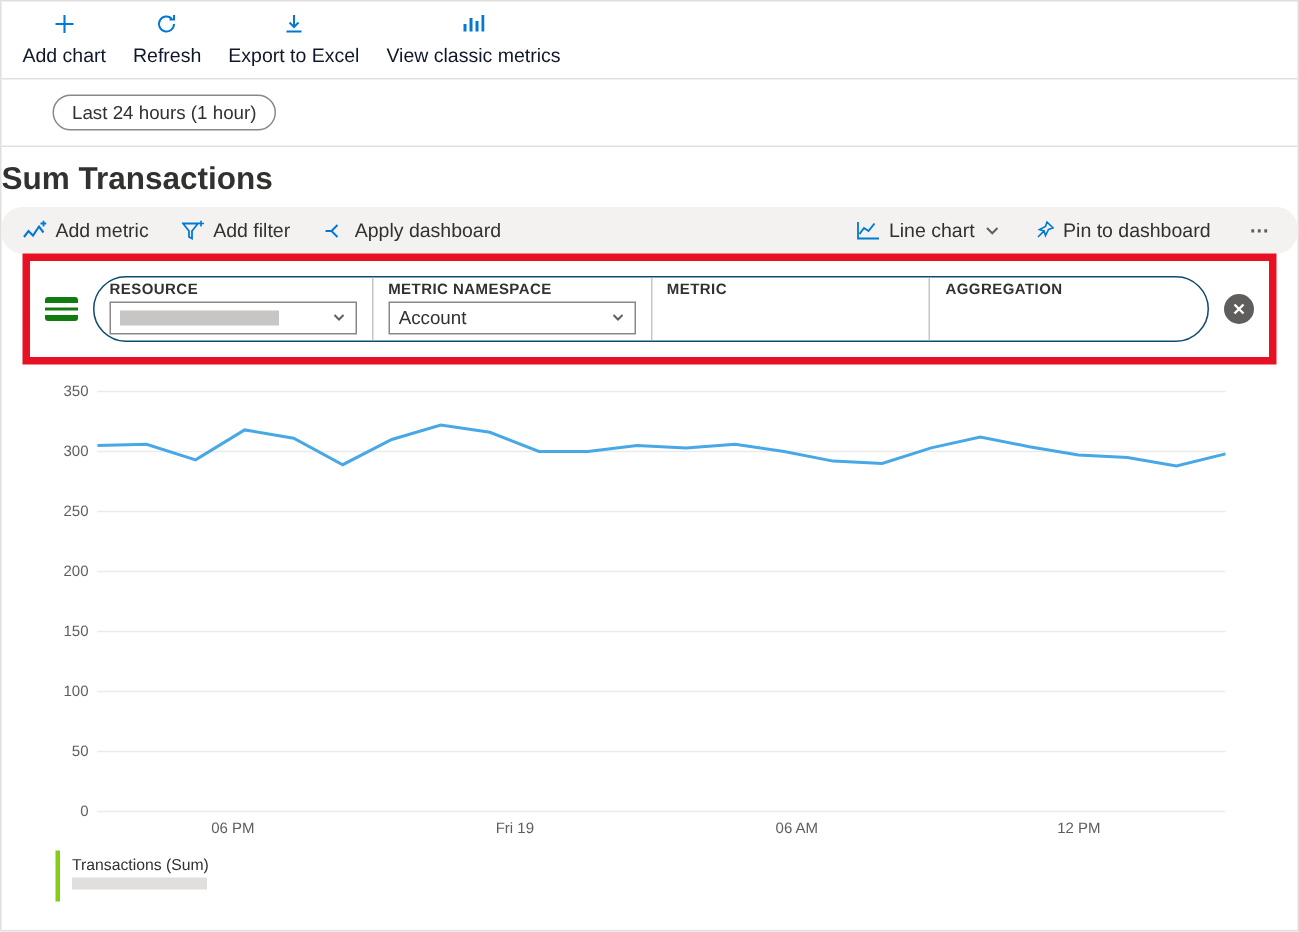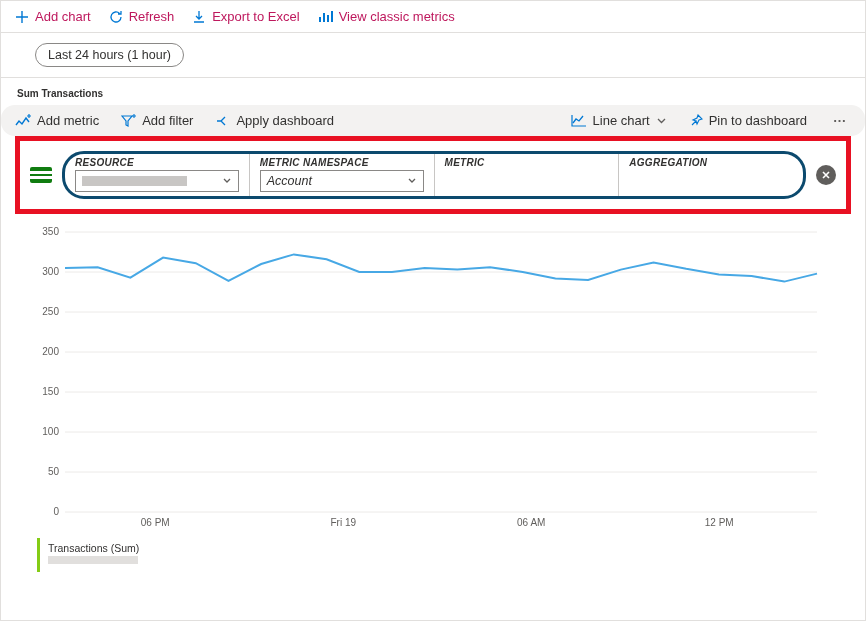--- a/index.html
+++ b/index.html
@@ -19,45 +19,46 @@
     display: flex;
     align-items: center;
     gap: 18px;
     padding: 8px 14px;
     border-bottom: 1px solid #e1dfdd;
   }
   .cmdbtn {
     display: inline-flex;
     align-items: center;
     gap: 6px;
-    color: #be185d;
+    color: #0f172a;
     cursor: pointer;
     font-size: 13px;
+    flex-direction: column;
   }
   .cmdbtn .ic { color: #0078d4; display: inline-flex; }
   svg { display: block; }
   
   .timerow {
     padding: 10px 14px;
     border-bottom: 1px solid #e1dfdd;
   }
   .pill {
     display: inline-flex;
     align-items: center;
     border: 1px solid #8a8886;
     border-radius: 16px;
     padding: 4px 12px;
     font-size: 12.5px;
     cursor: pointer;
     margin-left: 20px;
   }
   
   .title {
-    padding: 10px 16px 6px;
-    font-size: 10px;
+    padding: 10px 0 6px;
+    font-size: 21px;
     font-weight: 600;
   }
   
   .toolbar {
     display: flex;
     align-items: center;
     background: #f3f2f1;
     padding: 8px 14px;
     gap: 22px;
     border-radius: 14px;
@@ -94,24 +95,23 @@
     position: absolute;
     left: 0; right: 0;
     height: 3px;
     background: #fff;
   }
   .resicon::before { top: 4px; }
   .resicon::after  { bottom: 4px; }
   .selgroup {
     flex: 1;
     display: flex;
-    border: 3px solid #0c4a6e;
+    border: 1px solid #0c4a6e;
     border-radius: 22px;
     overflow: hidden;
-    font-style: italic;
   }
   .selcell {
     flex: 1;
     display: flex;
     flex-direction: column;
     padding: 3px 10px 4px;
     border-right: 1px solid #c8c6c4;
   }
   .selcell:last-child { border-right: none; }
   .sel-label {

